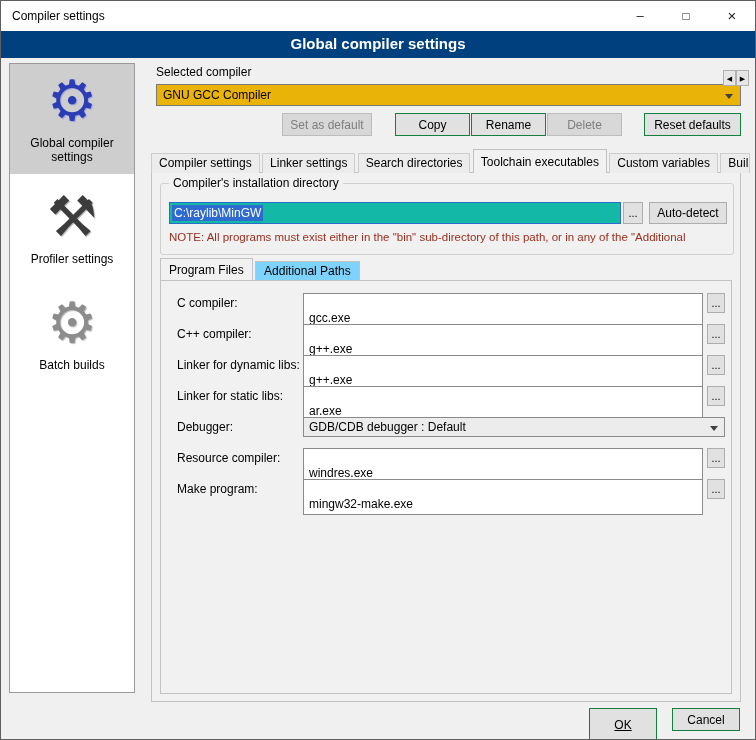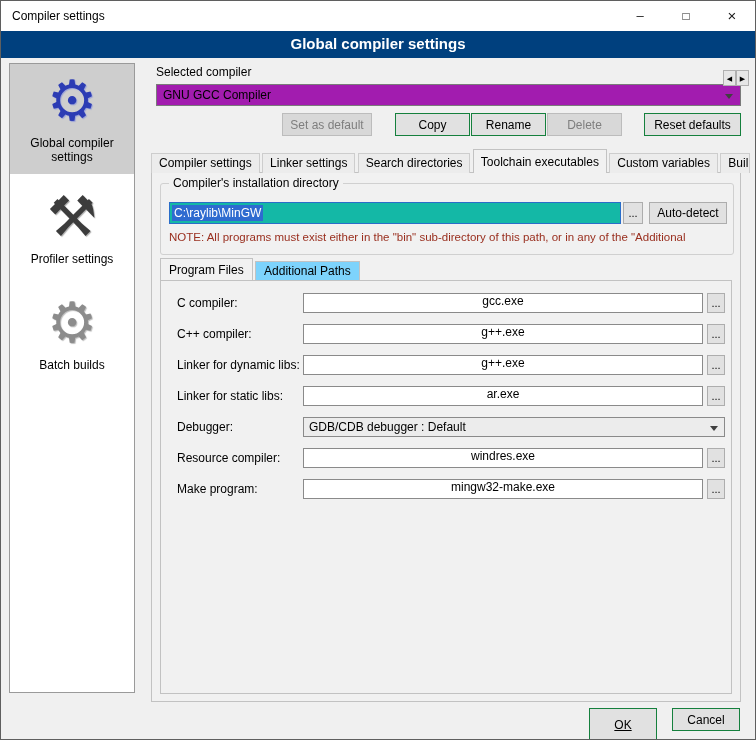--- a/index.html
+++ b/index.html
@@ -29,21 +29,21 @@
   .side-icon{font-size:56px;line-height:62px;display:block;}
   .side-icon.blue{color:#2c3cb4;text-shadow:1px 1px 1px #9aa2d8;}
   .side-icon.dark{color:#3c3c3c;text-shadow:1px 1px 1px #aaa;}
   .side-icon.gray{color:#8c8c8c;text-shadow:1px 1px 1px #bbb;}
   .side-label{display:block;margin-top:4px;font-size:12px;line-height:14px;}
 
   
   .main{position:absolute;left:145px;top:62px;width:603px;height:640px;}
   .lbl-sc{position:absolute;left:10px;top:2px;}
 
-  .combo{position:absolute;box-sizing:border-box;background:#a21caf;border:1px solid #7a7a7a;height:22px;cursor:pointer;}
+  .combo{position:absolute;box-sizing:border-box;background:#eab308;border:1px solid #7a7a7a;height:22px;cursor:pointer;}
   .combo .cval{position:absolute;left:6px;top:3px;white-space:nowrap;}
   .combo .arrow{position:absolute;right:7px;top:9px;width:0;height:0;
                 border-left:4px solid transparent;border-right:4px solid transparent;border-top:5px solid #404040;}
   .compiler-combo{left:10px;top:21px;width:585px;}
 
   button{font-family:inherit;}
   .btn{position:absolute;box-sizing:border-box;height:23px;background:#e1e1e1;border:1px solid #15803d;
        font-size:12px;text-align:center;line-height:20px;cursor:pointer;padding:0;}
   .btn.disabled{background:#d8d8d8;border-color:#bcbcbc;color:#7e7e7e;}
   #btn-setdefault{left:136px;top:50px;width:90px;}
@@ -88,21 +88,21 @@
           vertical-align:bottom;cursor:pointer;}
   .subtab + .subtab{margin-left:-1px;}
   .subtab.active{height:22px;margin-top:0;padding-top:4px;background:#f1f1f1;}
   .innerpanel{position:absolute;left:8px;top:107px;width:572px;height:414px;border:1px solid #c2c2c2;
               box-sizing:border-box;background:#f1f1f1;z-index:2;}
 
   
   .frow{position:absolute;left:0;width:100%;height:22px;}
   .flabel{position:absolute;left:16px;top:3px;white-space:nowrap;}
   .fin{position:absolute;left:142px;top:0;width:400px;height:20px;box-sizing:border-box;background:#fff;
-       border:1px solid #8a8a8a;font-size:12px;padding:0 5px;white-space:nowrap;overflow:hidden;cursor:text;text-align:center;}
+       border:1px solid #8a8a8a;font-size:12px;padding:17px 5px;white-space:nowrap;overflow:hidden;cursor:text;}
   .fbrowse{left:546px;top:0;width:18px;height:20px;}
   .fcombo{position:absolute;left:142px;top:0;width:422px;height:20px;box-sizing:border-box;
           background:#ececec;border:1px solid #8a8a8a;cursor:pointer;}
   .fcombo .cval{position:absolute;left:5px;top:2px;white-space:nowrap;}
   .fcombo .arrow{position:absolute;right:6px;top:8px;width:0;height:0;
                  border-left:4px solid transparent;border-right:4px solid transparent;border-top:5px solid #404040;}
 
   
   #btn-ok{left:588px;top:707px;width:68px;height:34px;text-decoration:underline;}
   #btn-cancel{left:671px;top:707px;width:68px;height:23px;text-align:center;}

